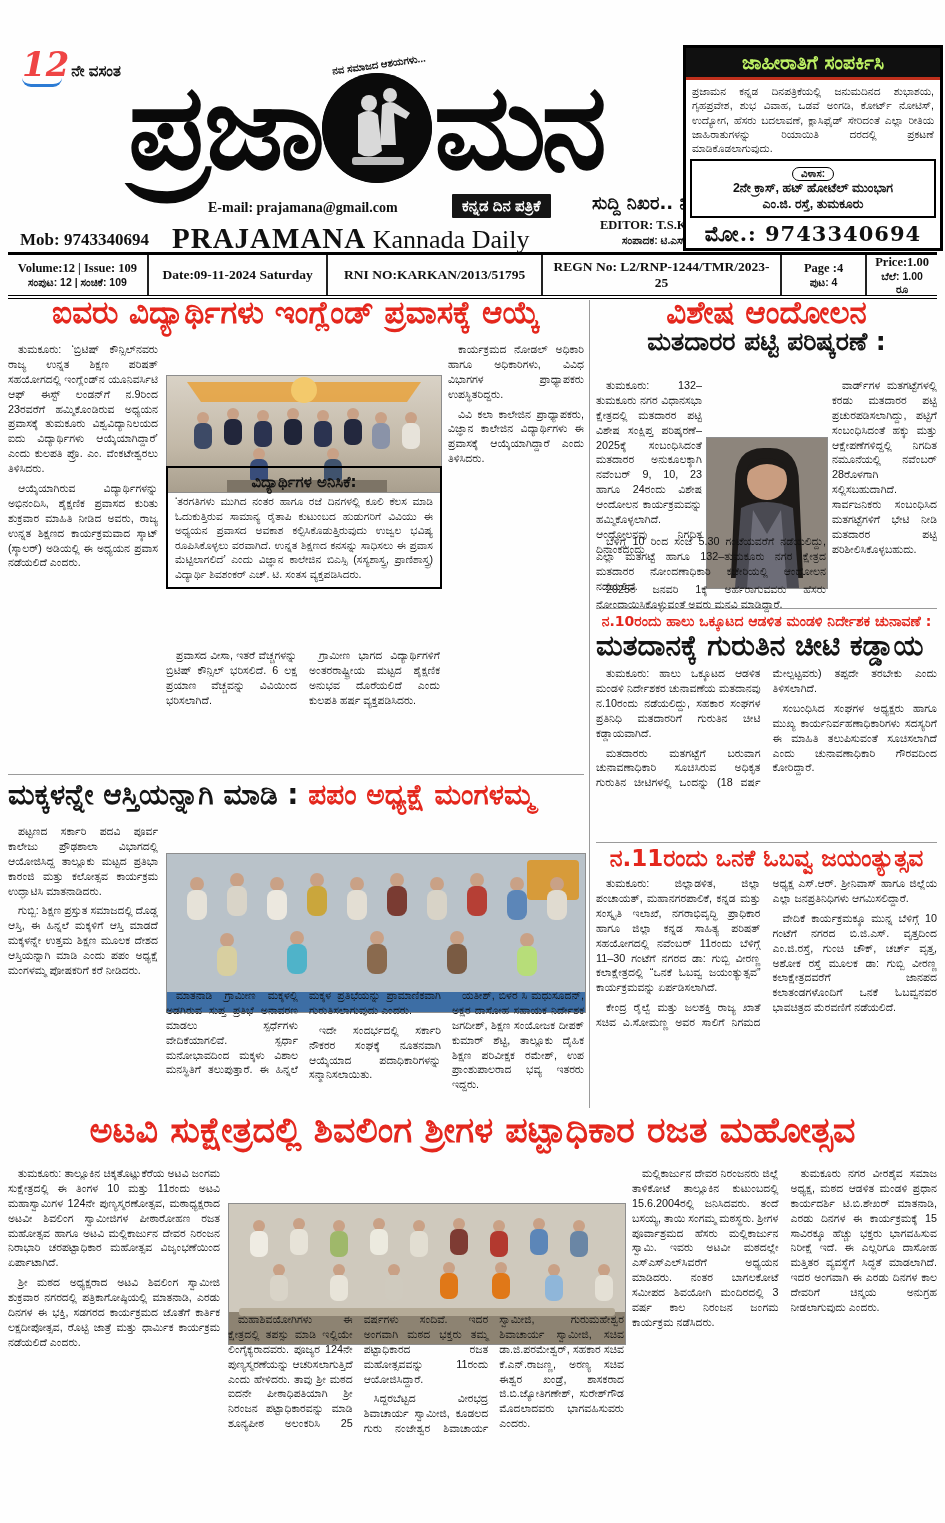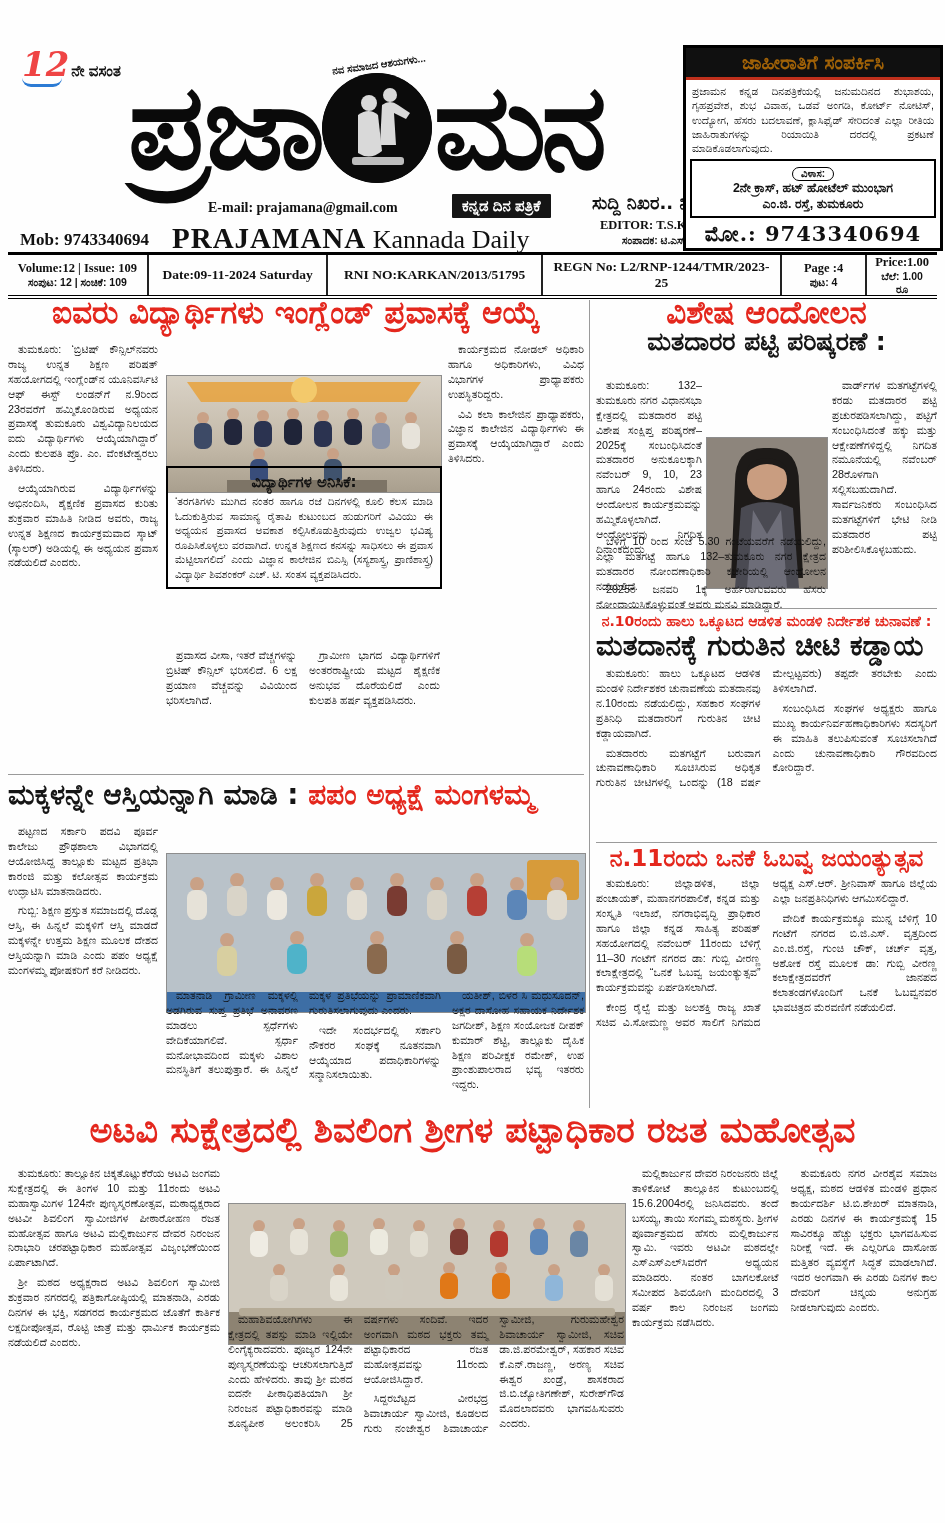--- a/index.html
+++ b/index.html
@@ -20,21 +20,21 @@
   .badge-pill{left:452px;top:194px;background:#151515;color:#fff;font:700 15px "Liberation Sans",sans-serif;
               padding:3px 10px;border-radius:1px;}
   .mh-slogan{left:592px;top:192px;font:900 18px "DejaVu Sans",sans-serif;}
   .mh-editor-en{left:600px;top:218px;font:700 12.5px "Liberation Serif",serif;}
   .mh-editor-kn{left:622px;top:234px;font:700 10.5px "Liberation Sans",sans-serif;}
   .mh-mob{left:20px;top:230px;font:700 17px "Liberation Serif",serif;}
   .mh-name{left:172px;top:222px;font:900 29px "Liberation Serif",serif;letter-spacing:1px;}
   .mh-name .suffix{font:400 26px "Liberation Serif",serif;letter-spacing:0;}
   
   .adbox{left:683px;top:45px;width:254px;height:200px;border:3px solid #000;background:#fff;}
-  .adbox .ttl{background:#101010;color:#a16207;text-align:center;font:900 19px "DejaVu Sans",sans-serif;
+  .adbox .ttl{background:#101010;color:#bef264;text-align:center;font:900 19px "DejaVu Sans",sans-serif;
               padding:3px 0;border-bottom:3px solid #c0301c;}
   .adbox .bod{font:400 10.6px/1.35 "Liberation Sans",sans-serif;text-align:justify;padding:4px 6px 2px 6px;}
   .adbox .inner{border:2px solid #000;margin:2px 4px;text-align:center;padding:2px 0 3px 0;}
   .adbox .addr-label{display:inline-block;border:1px solid #000;border-radius:9px;font:700 10px "Liberation Sans",sans-serif;padding:0 8px;}
   .adbox .addr{font:700 12.5px "Liberation Sans",sans-serif;line-height:1.25;}
   .adbox .phone{text-align:center;font:900 21px "DejaVu Serif",serif;letter-spacing:1px;padding-top:1px;}
   
   .infobar{left:8px;top:252px;width:929px;height:40px;border-top:3px solid #000;border-bottom:4px double #000;
            display:flex;align-items:stretch;}
   .infobar .cell{display:flex;flex-direction:column;justify-content:center;text-align:center;

